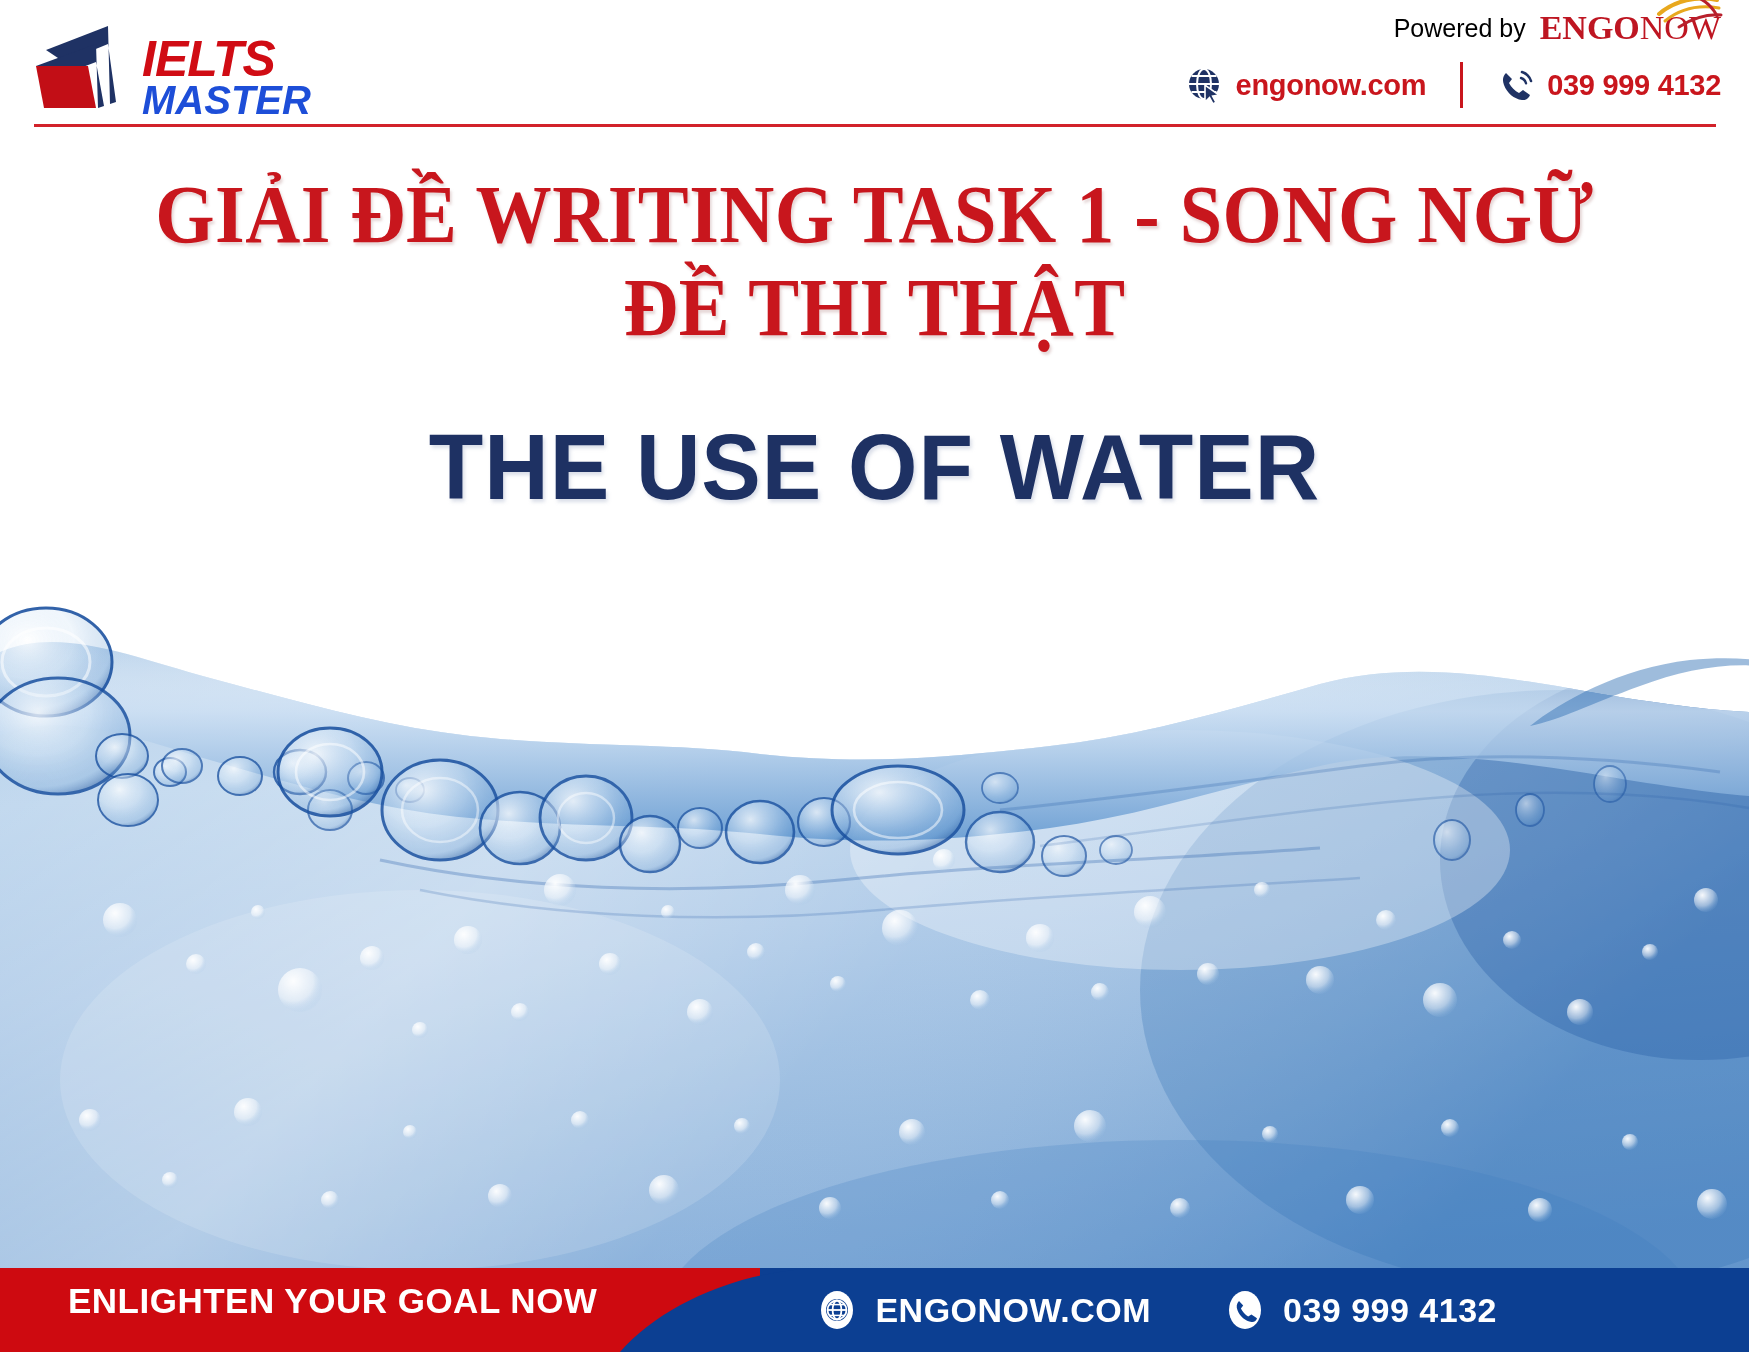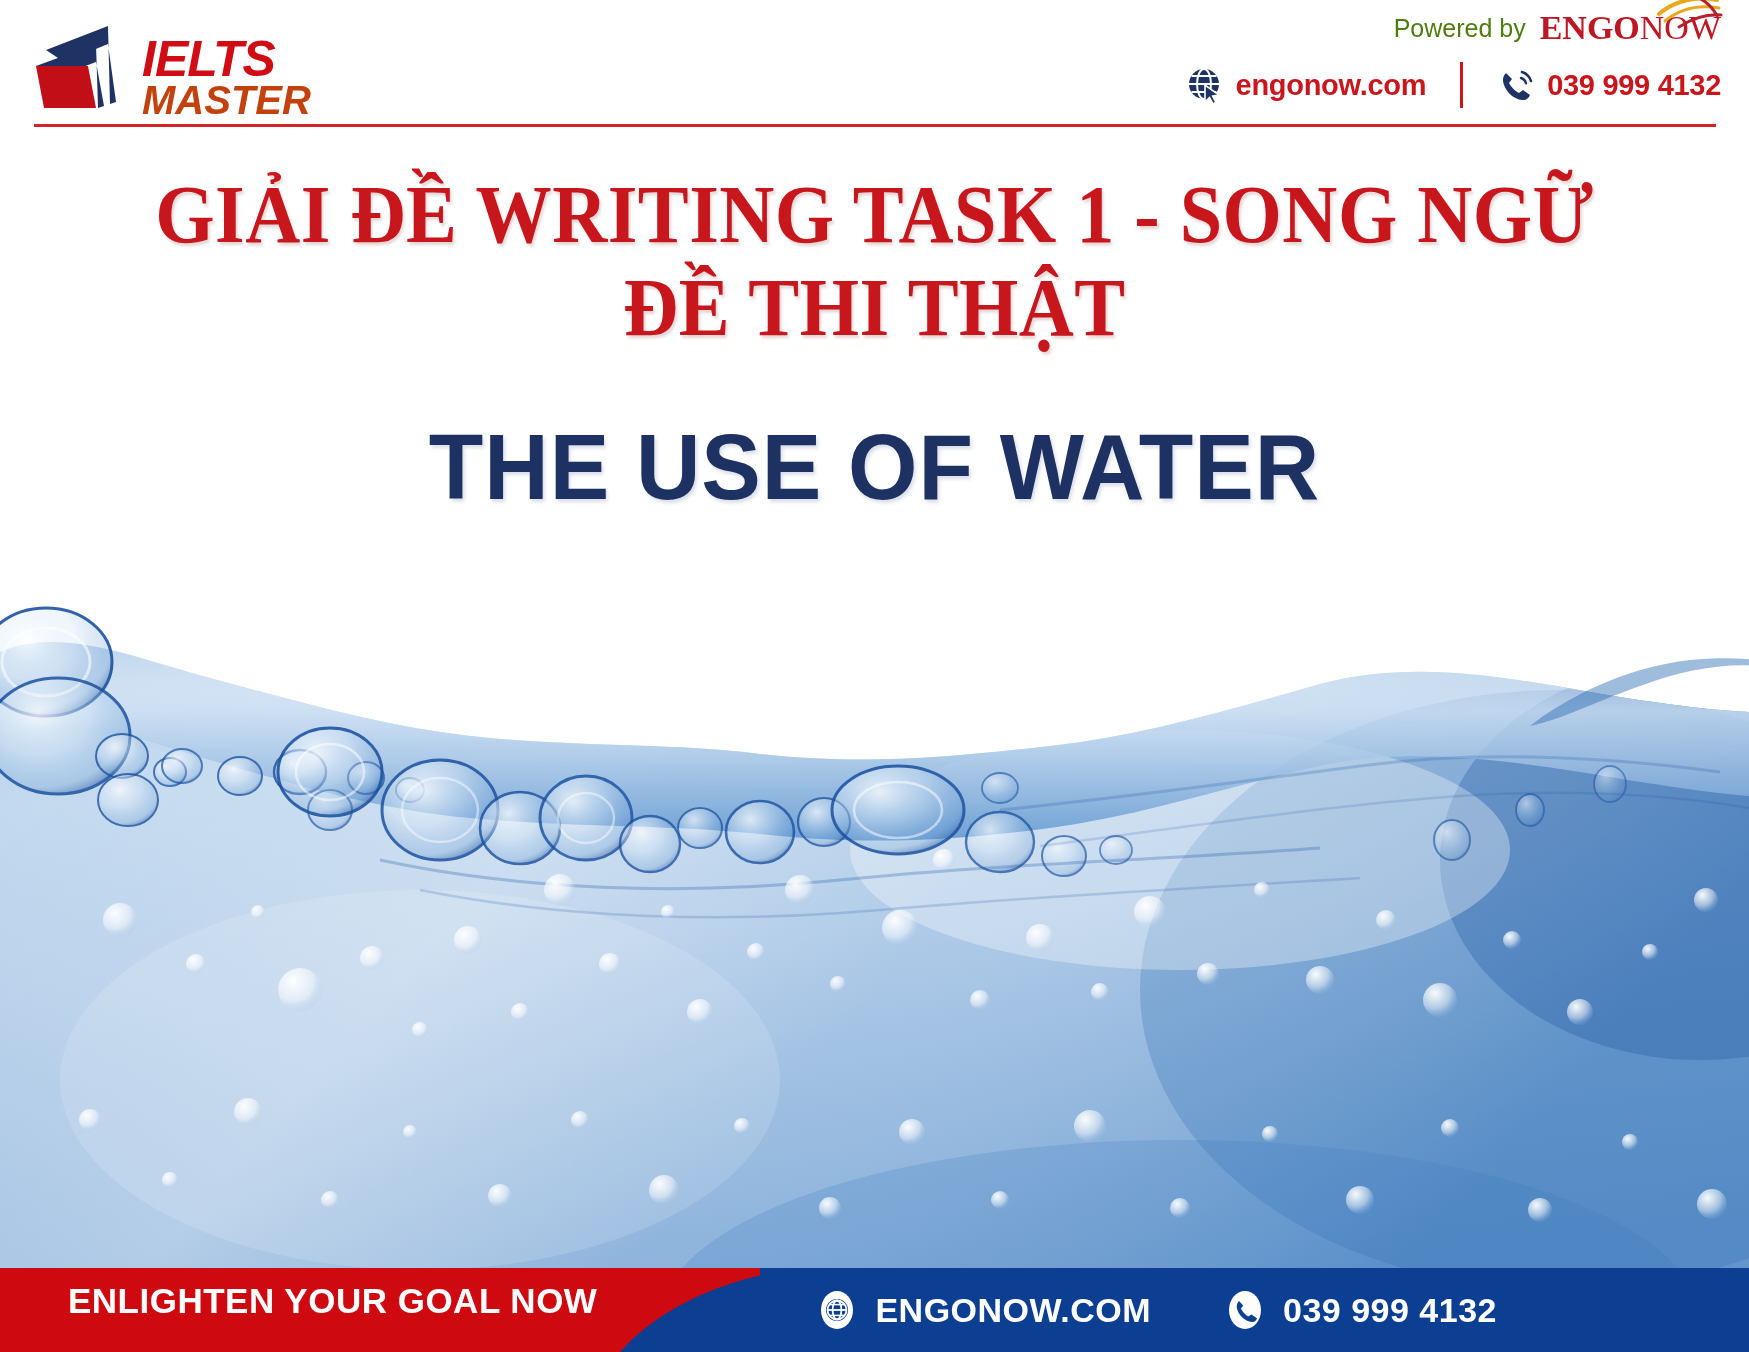--- a/index.html
+++ b/index.html
@@ -30,34 +30,34 @@
   }
   .logo-words{
     display:flex;flex-direction:column;line-height:0.92;
     margin-left:-6px;margin-top:20px;font-style:italic;
   }
   .logo-ielts{
     font-size:50px;font-weight:bold;color:#D00C14;
     letter-spacing:-1px;font-family:"Liberation Sans", sans-serif;
   }
   .logo-master{
-    font-size:40px;font-weight:bold;color:#c2410c;
+    font-size:40px;font-weight:bold;color:#1d4ed8;
     letter-spacing:0px;font-family:"Liberation Sans", sans-serif;
   }
 
   .contact-top{
     position:absolute;right:28px;top:8px;
     display:flex;flex-direction:column;align-items:flex-end;
   }
   .powered{
     display:flex;align-items:flex-start;gap:6px;
     height:44px;
   }
   .powered-txt{
-    font-size:25px;color:#4d7c0f;font-family:"Liberation Sans", sans-serif;
+    font-size:25px;color:#000000;font-family:"Liberation Sans", sans-serif;
     line-height:40px;
   }
   .engonow-word{
     font-family:"Liberation Serif", serif;
     font-size:34px;line-height:40px;color:#BE1622;
     position:relative;
     margin-left:8px;
   }
   .engonow-word .b{font-weight:bold;}
   .engonow-word .l{font-weight:normal;}

